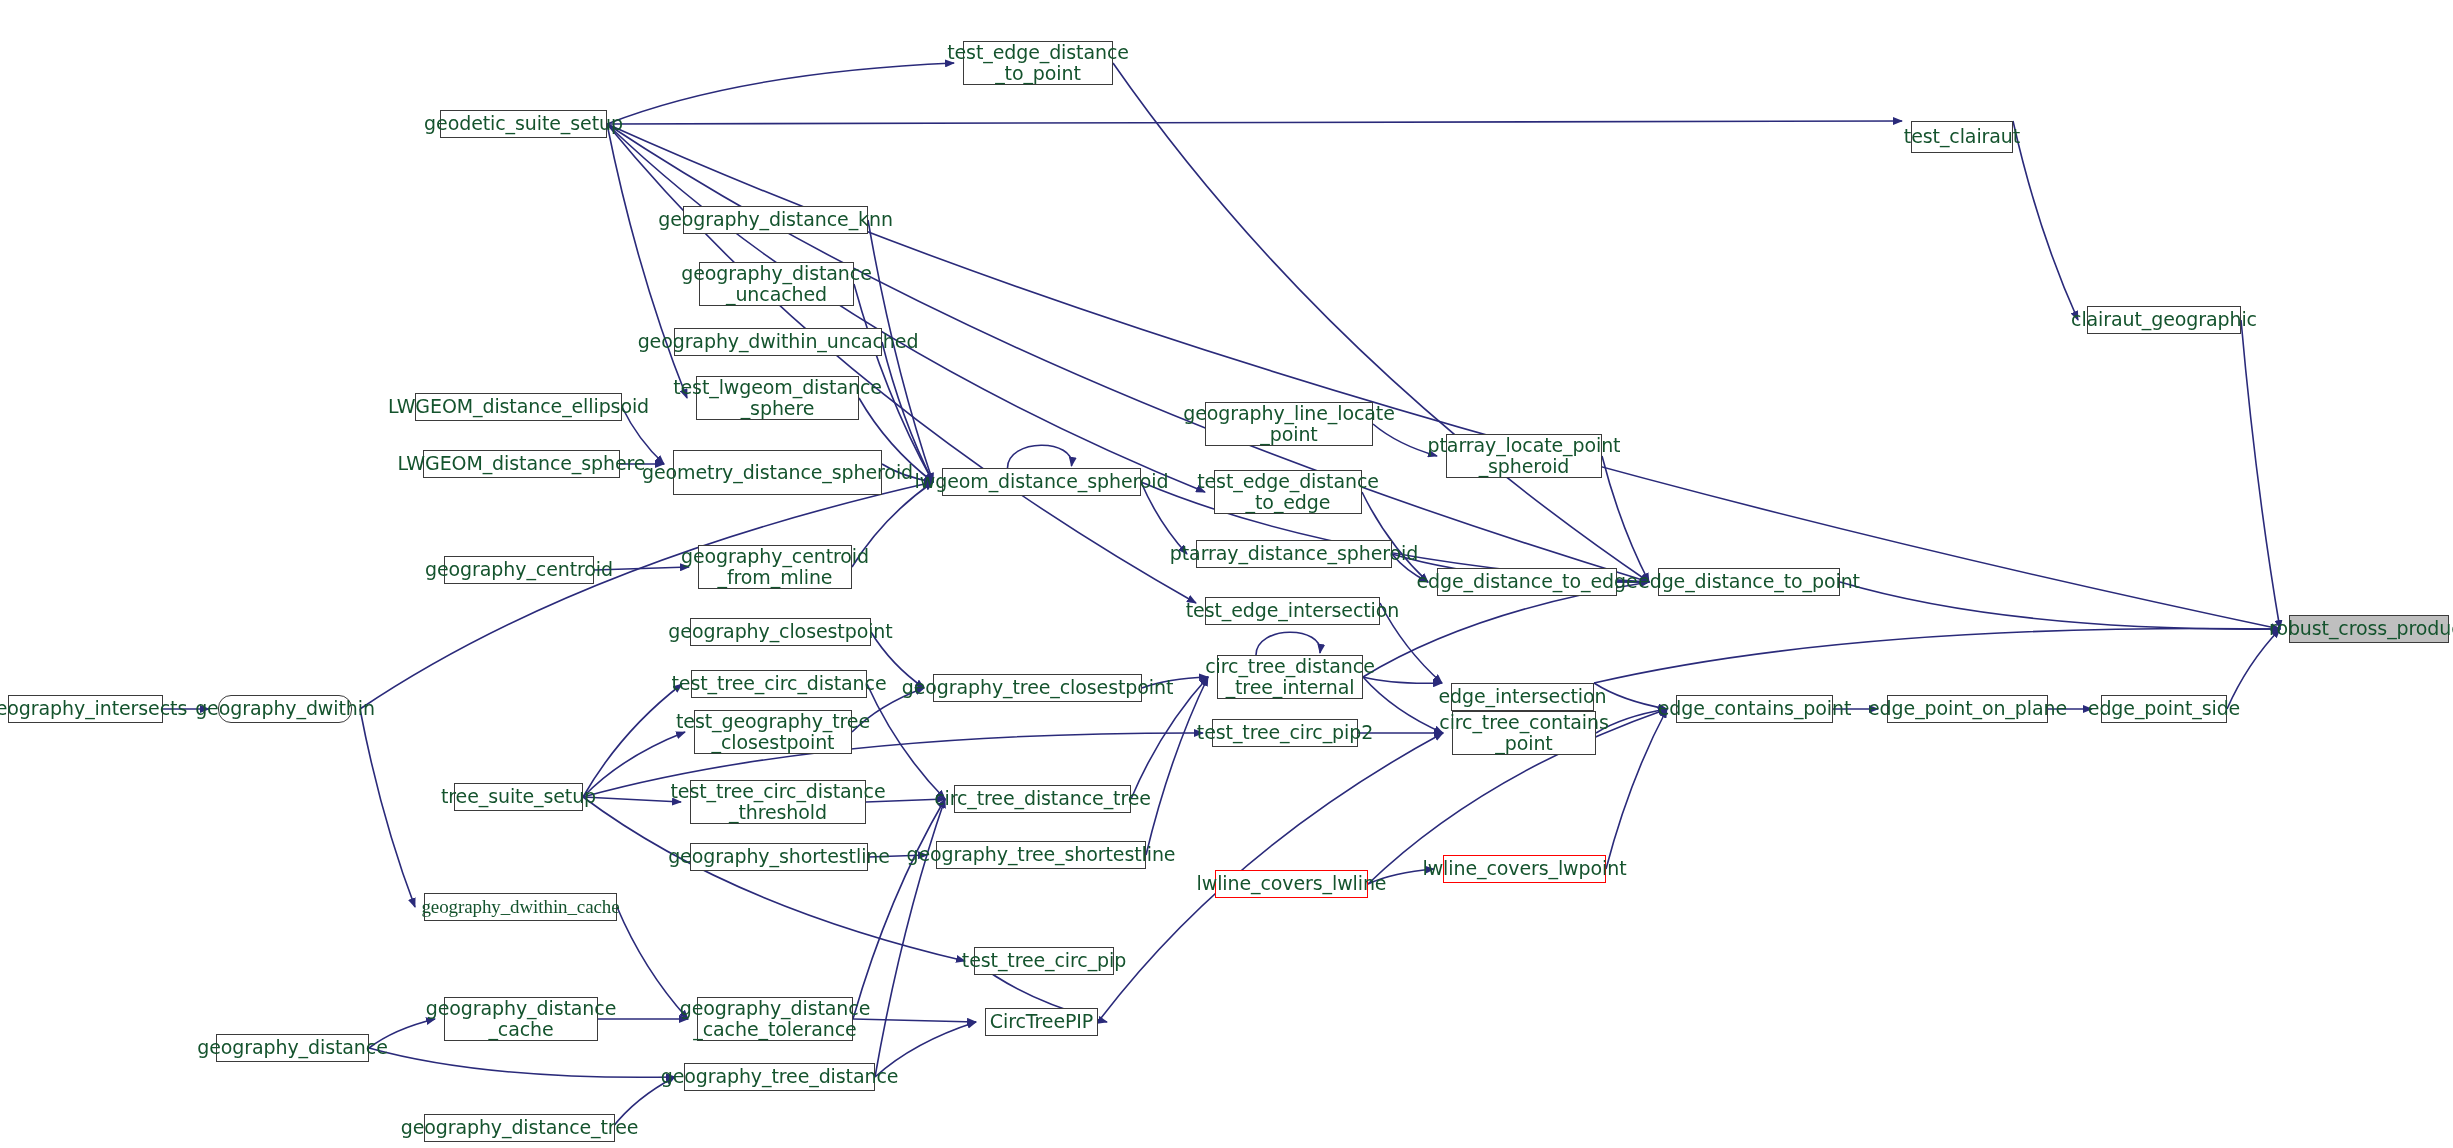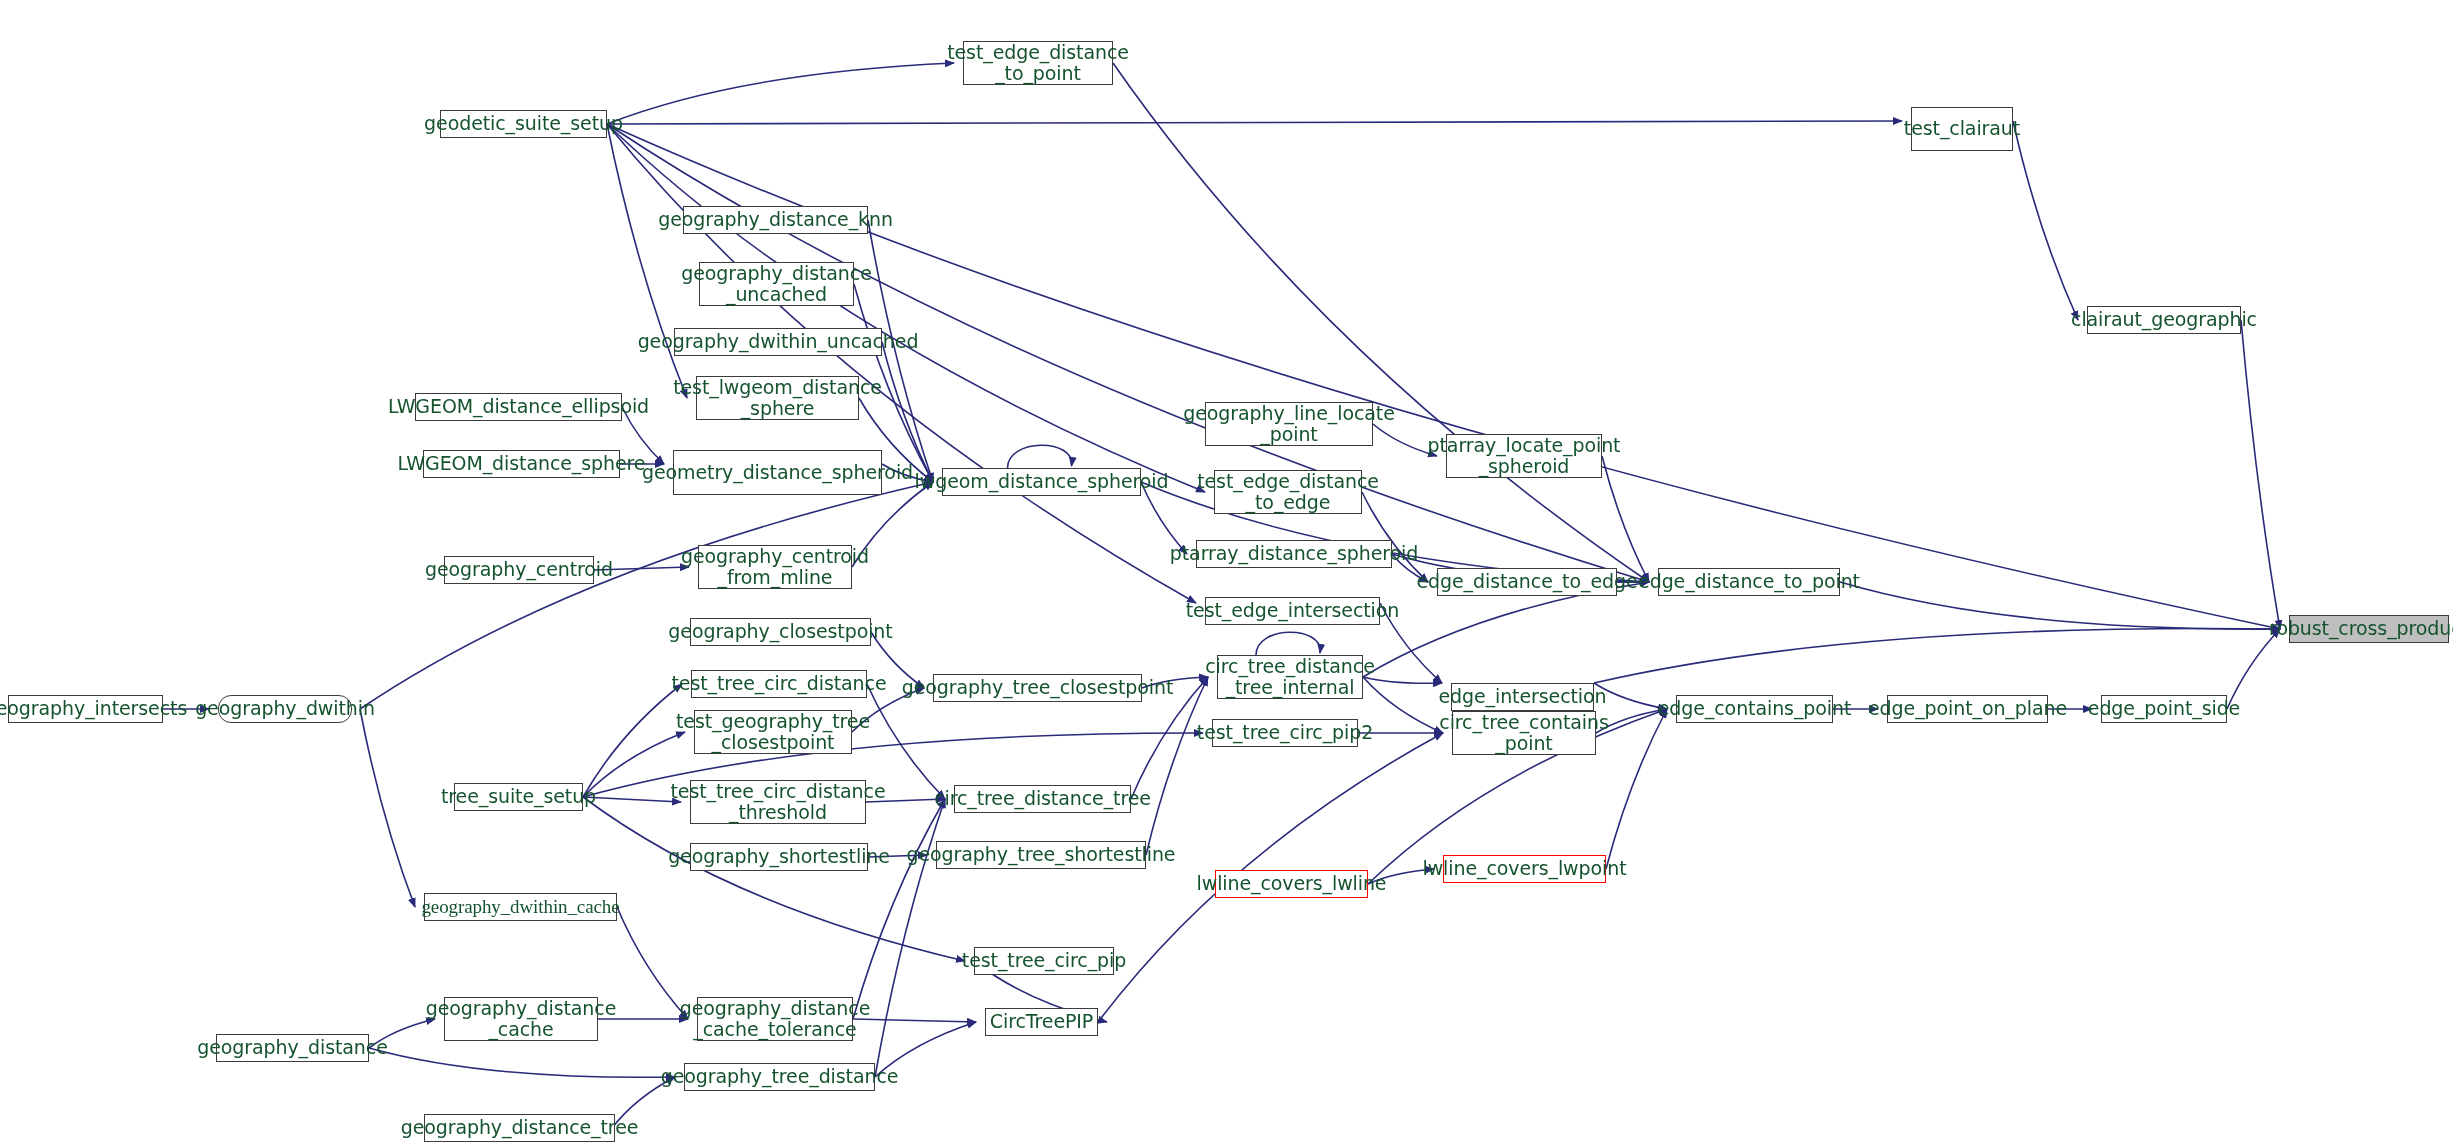--- a/index.html
+++ b/index.html
@@ -96,21 +96,21 @@
         <path d="M875,1077 Q901.6,924.976 945,799" marker-end="url(#ah)"></path>
         <path d="M612,1128 Q635.94,1097.352 675,1077" marker-end="url(#ah)"></path>
       </g>
   </svg>
   <div id="nodes-layer">
       <div class="node" style="left: 8px; top: 695px; width: 155px; height: 28px;"><span>geography_intersects</span></div>
       <div class="node" style="left: 218px; top: 695px; width: 134px; height: 28px; border-radius: 13px;"><span>geography_dwithin</span></div>
       <div class="node" style="left: 440px; top: 110px; width: 167px; height: 28px;"><span>geodetic_suite_setup</span></div>
       <div class="node" style="left: 963px; top: 41px; width: 150px; height: 44px;"><span>test_edge_distance
 _to_point</span></div>
-      <div class="node" style="left: 1911px; top: 107px; width: 102px; height: 44px;"><span>test_clairaut</span></div>
+      <div class="node" style="left: 1911px; top: 121px; width: 102px; height: 32px;"><span>test_clairaut</span></div>
       <div class="node" style="left: 2087px; top: 306px; width: 154px; height: 28px;"><span>clairaut_geographic</span></div>
       <div class="node hl" style="left: 2289px; top: 615px; width: 160px; height: 28px;"><span>robust_cross_product</span></div>
       <div class="node" style="left: 683px; top: 206px; width: 185px; height: 28px;"><span>geography_distance_knn</span></div>
       <div class="node" style="left: 699px; top: 262px; width: 155px; height: 44px;"><span>geography_distance
 _uncached</span></div>
       <div class="node" style="left: 674px; top: 328px; width: 208px; height: 28px;"><span>geography_dwithin_uncached</span></div>
       <div class="node" style="left: 696px; top: 376px; width: 163px; height: 44px;"><span>test_lwgeom_distance
 _sphere</span></div>
       <div class="node" style="left: 415px; top: 393px; width: 207px; height: 28px;"><span>LWGEOM_distance_ellipsoid</span></div>
       <div class="node" style="left: 423px; top: 450px; width: 197px; height: 28px;"><span>LWGEOM_distance_sphere</span></div>

